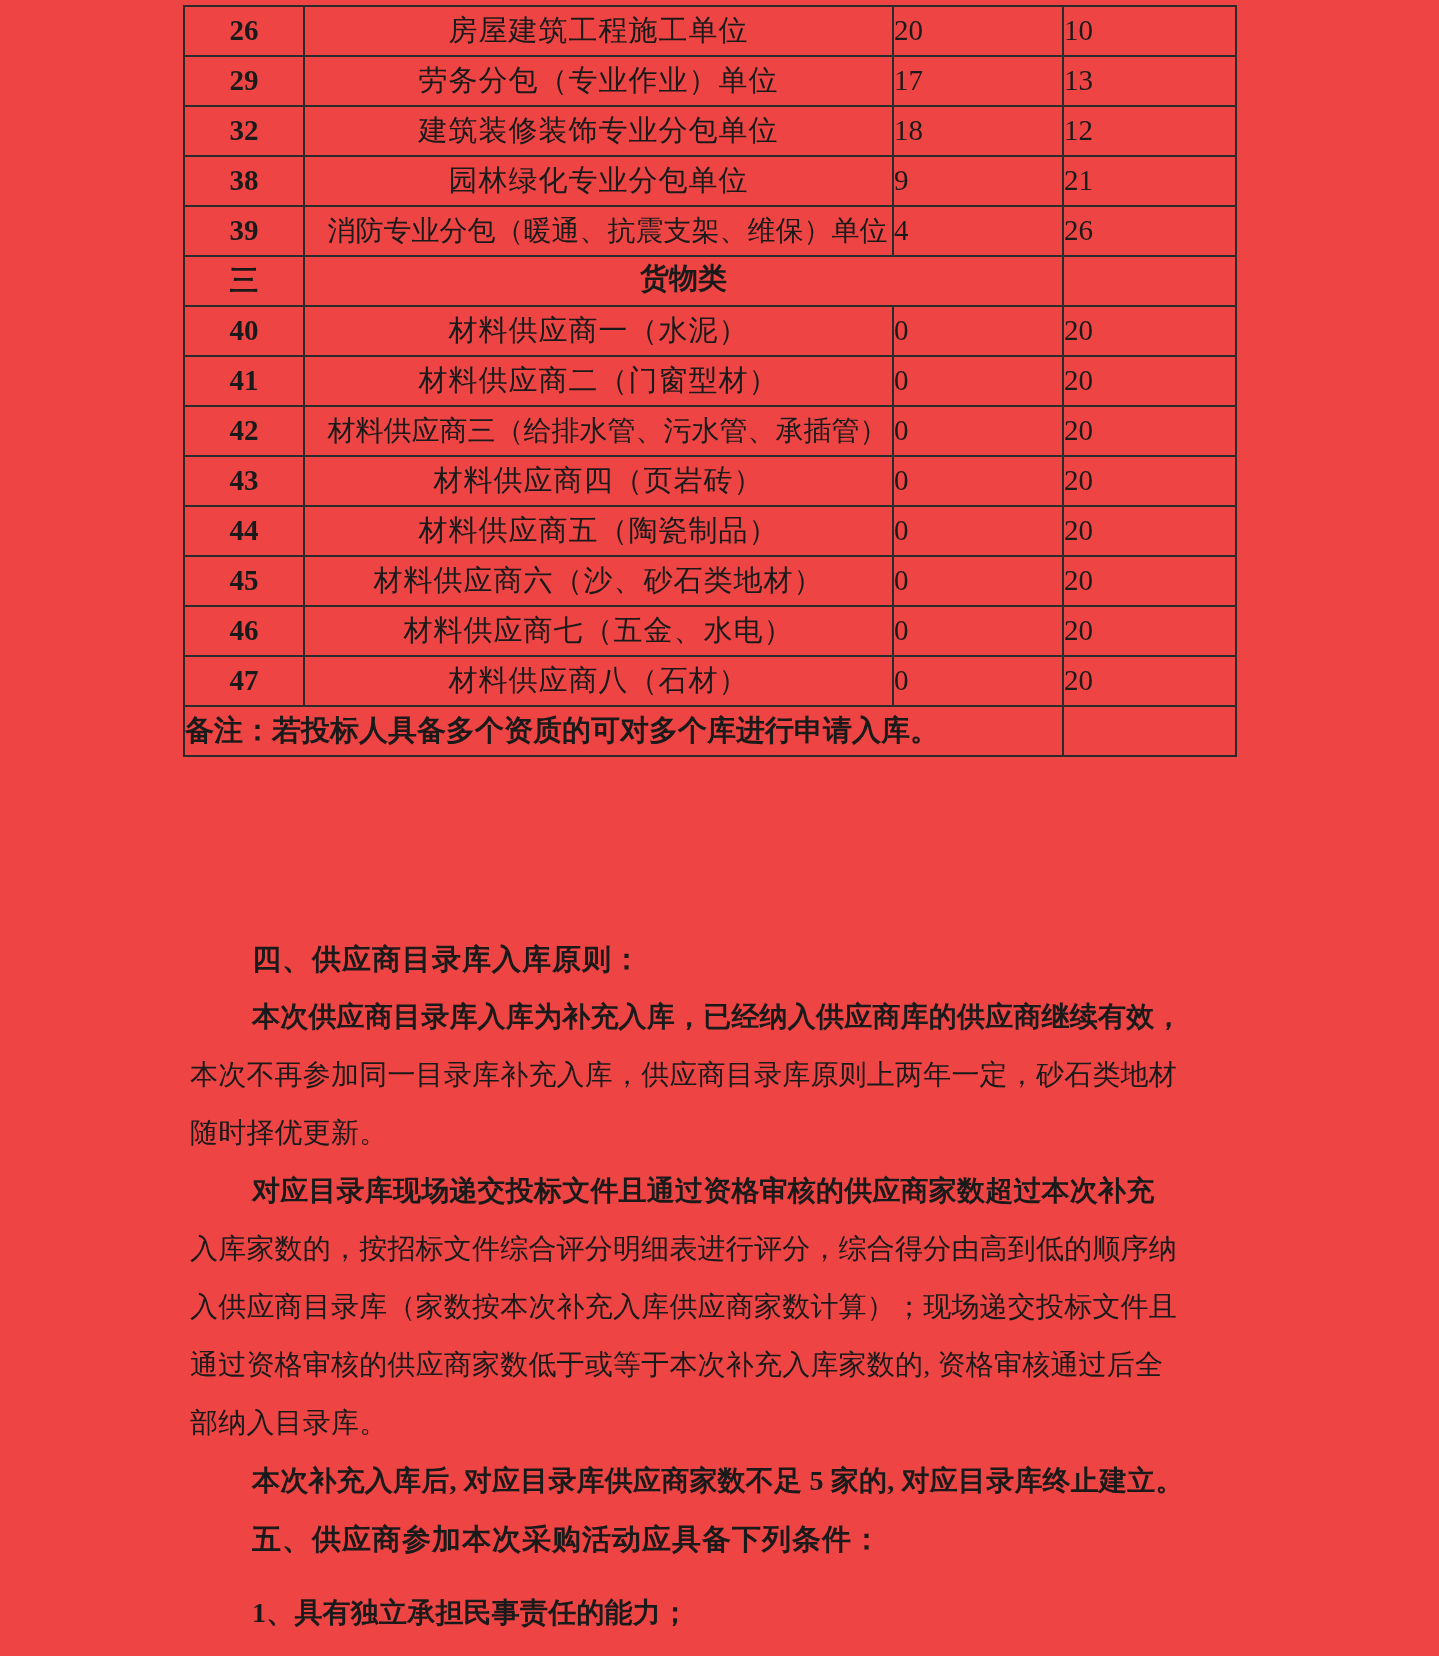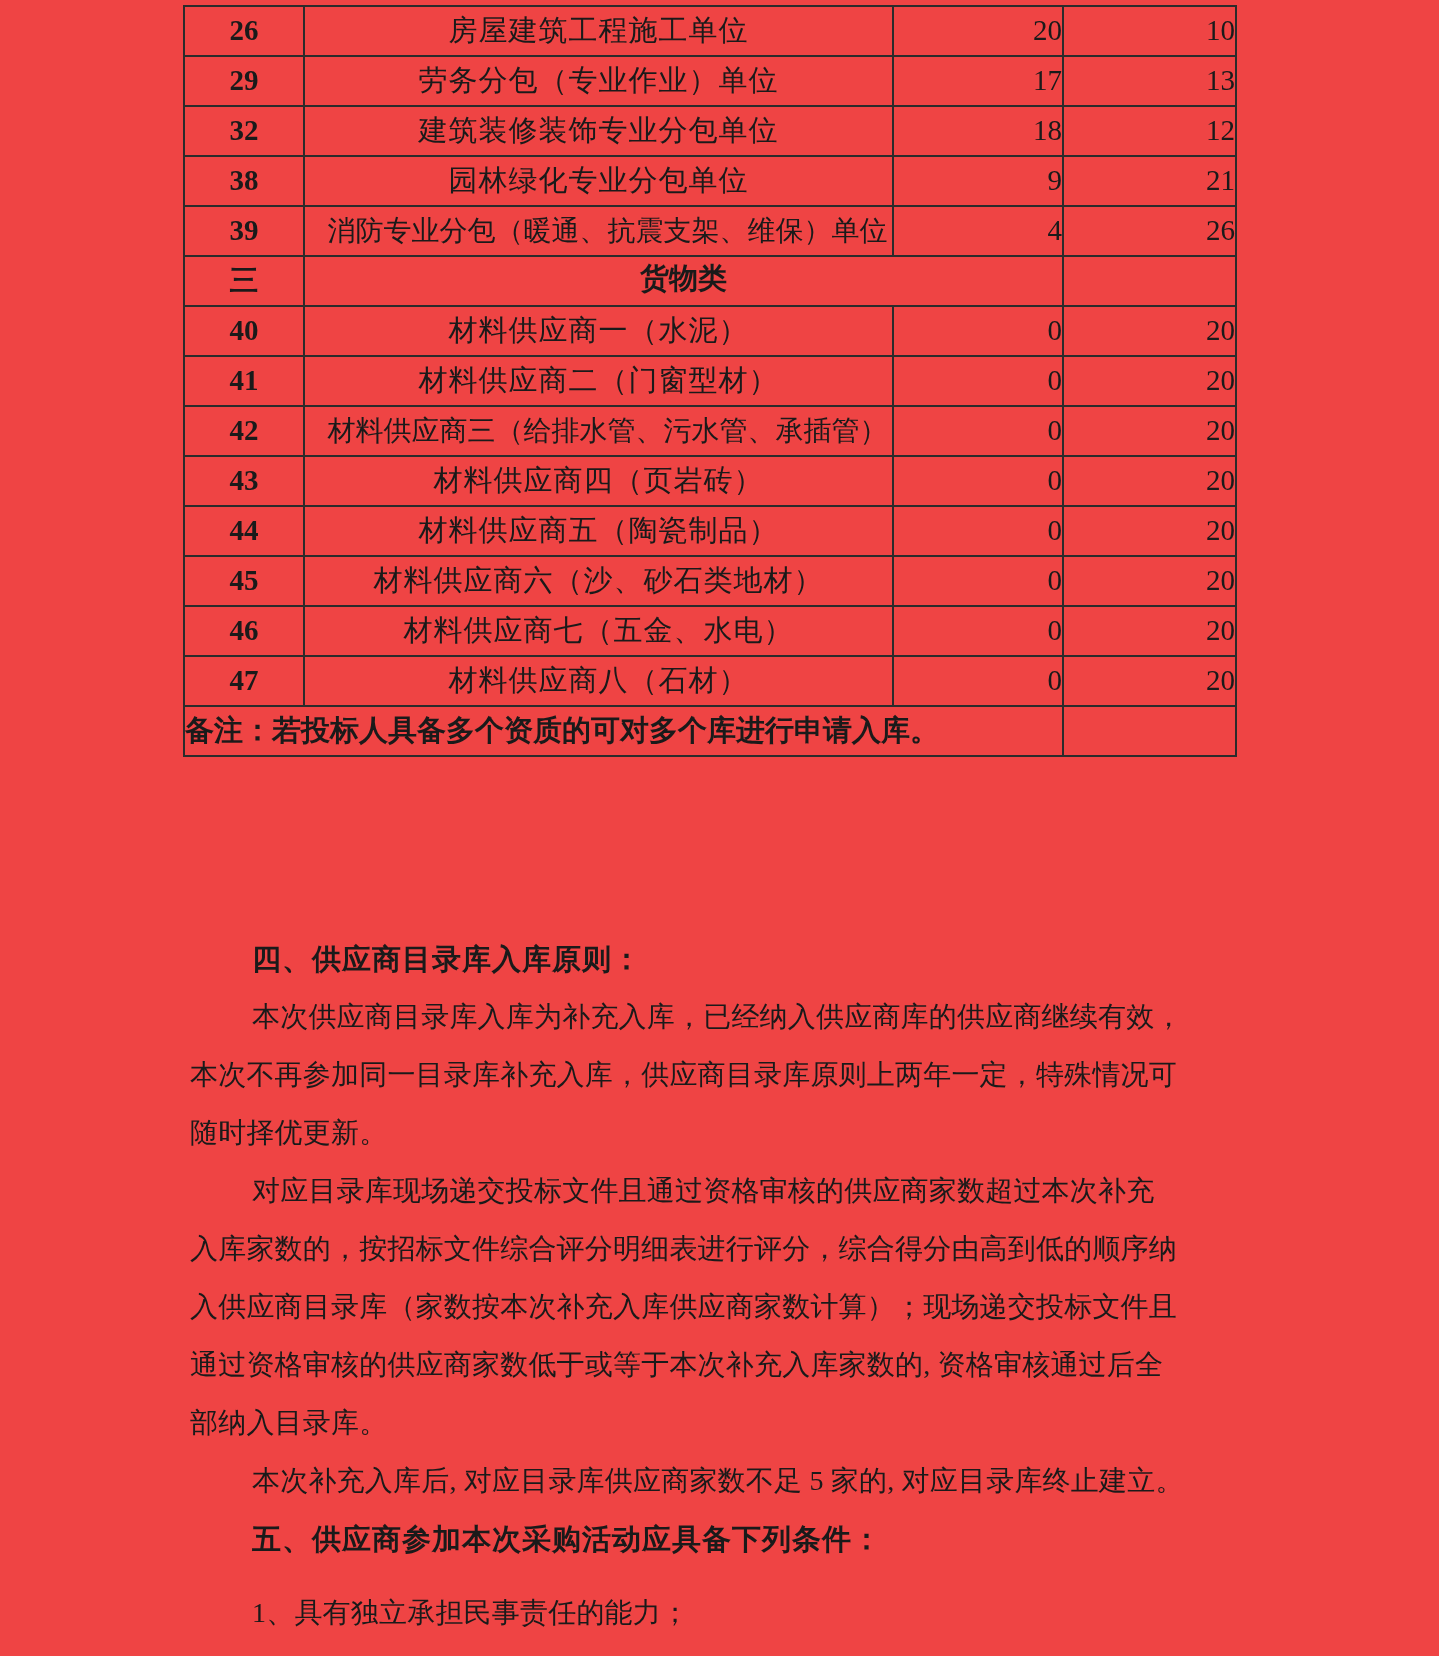--- a/index.html
+++ b/index.html
@@ -41,21 +41,21 @@
     text-align: center;
     padding-left: 57px;
     letter-spacing: 1px;
     margin-left: 24px;
   }
   td.c-desc.fit {
     padding-left: 18px;
     letter-spacing: 0;
     font-size: 28px;
   }
-  td.c-val { text-align: right; }
+  td.c-val { text-align: left; }
   td.c-section {
     text-align: center;
     font-weight: bold;
     font-family: Liberation Mono, monospace;
   }
   td.c-note {
     text-align: left;
     font-weight: bold;
     font-size: 28px;
     font-family: "Liberation Sans", "DejaVu Sans", sans-serif;
@@ -68,21 +68,21 @@
     left: 190px;
     top: 930px;
     width: 1000px;
   }
   .body-text .line {
     font-size: 28px;
     line-height: 58px;
     white-space: nowrap;
     letter-spacing: 0.2px;
   }
-  .body-text .line.indent { text-indent: 62px; }
+  .body-text .line.indent { text-indent: 62px; font-weight: bold; }
   .block.heading .line {
     font-weight: bold;
     font-family: "Liberation Sans", "DejaVu Sans", sans-serif;
     font-size: 29px;
     letter-spacing: 1px;
   }
   .block.item { margin-top: 16px; }
 </style>
 </head>
 <body>
@@ -186,21 +186,21 @@
         </tr>
       </tbody>
   </table>
 
   <div class="body-text">
       <div class="block heading">
         <div class="line indent">四、供应商目录库入库原则：</div>
       </div>
       <div class="block para">
         <div class="line indent">本次供应商目录库入库为补充入库，已经纳入供应商库的供应商继续有效，</div>
-        <div class="line">本次不再参加同一目录库补充入库，供应商目录库原则上两年一定，特殊情况可</div>
+        <div class="line">本次不再参加同一目录库补充入库，供应商目录库原则上两年一定，砂石类地材</div>
         <div class="line">随时择优更新。</div>
       </div>
       <div class="block para">
         <div class="line indent">对应目录库现场递交投标文件且通过资格审核的供应商家数超过本次补充</div>
         <div class="line">入库家数的，按招标文件综合评分明细表进行评分，综合得分由高到低的顺序纳</div>
         <div class="line">入供应商目录库（家数按本次补充入库供应商家数计算）；现场递交投标文件且</div>
         <div class="line">通过资格审核的供应商家数低于或等于本次补充入库家数的, 资格审核通过后全</div>
         <div class="line">部纳入目录库。</div>
       </div>
       <div class="block para">

